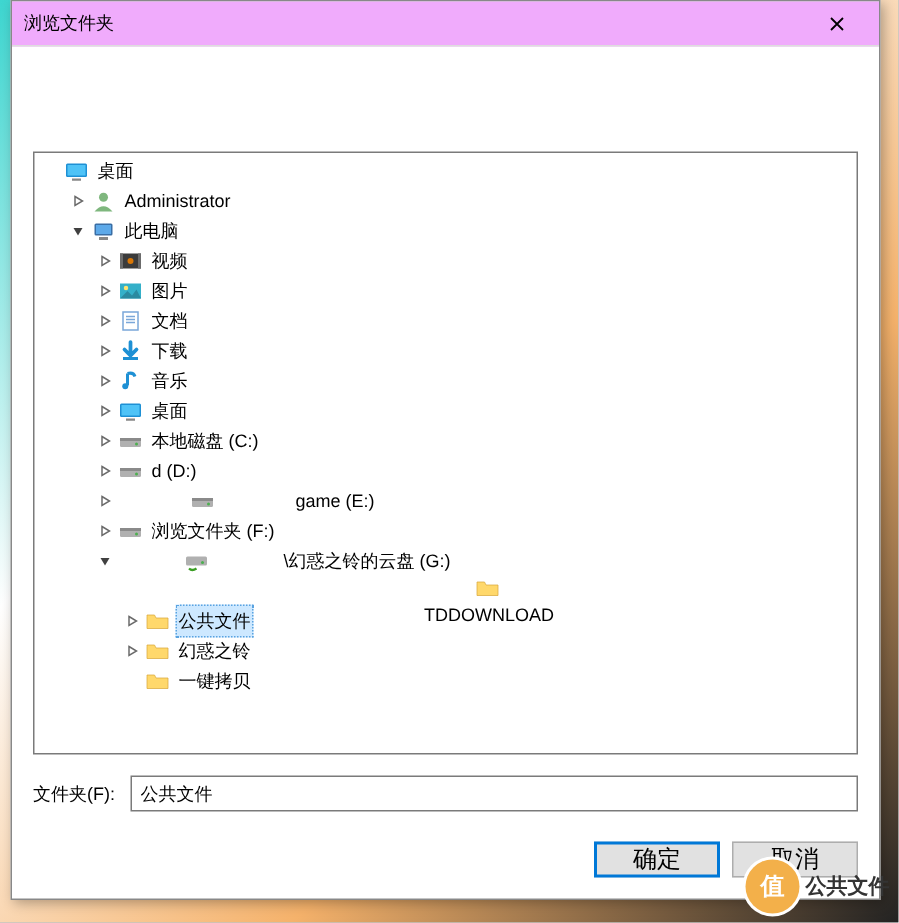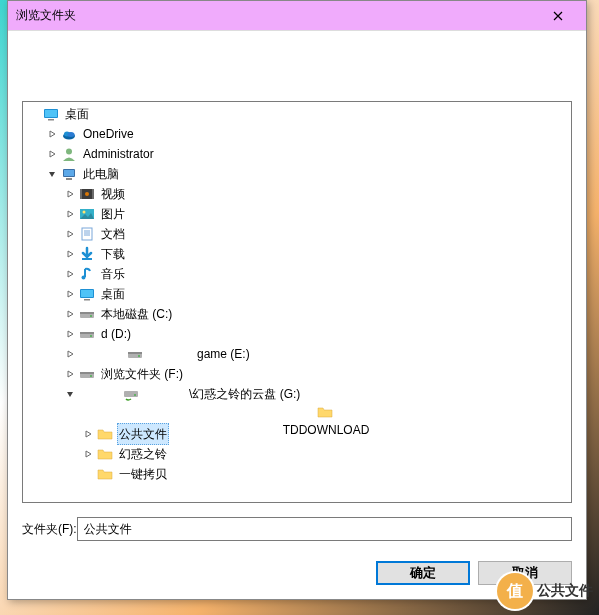--- a/index.html
+++ b/index.html
@@ -15,25 +15,25 @@
 .tree { position: absolute; inset: 0; overflow-y: scroll; padding: 2px 0; }
 .tree::-webkit-scrollbar { width: 17px; }
 .tree::-webkit-scrollbar-track { background: #f0f0f0; }
 .tree::-webkit-scrollbar-thumb { background: #c2c2c2; border: 1px solid #a0a0a0; }
 .node { display: flex; align-items: center; height: 20px; line-height: 20px; white-space: nowrap; cursor: default; }
 .node.selected .label { background: #cde8ff; border: 1px dotted #5aa3e0; padding: 0 1px; }
 .expander { width: 14px; height: 14px; display: inline-flex; align-items: center; justify-content: center; color: #6b6b6b; font-size: 10px; cursor: pointer; }
 .expander.none { visibility: hidden; }
 .icon { width: 16px; height: 16px; margin: 0 4px 0 2px; display: inline-flex; align-items: center; justify-content: center; }
 .label { padding: 0 2px; }
-.folderfield { display: flex; align-items: center; margin: 14px 0 10px 0; }
+.folderfield { display: flex; align-items: center; margin: 14px 0 10px 0; gap: 10px; }
 .folderfield label { white-space: nowrap; }
 .folderfield input { flex: 1; height: 24px; border: 1px solid #7a7a7a; padding: 0 6px; font-family: inherit; font-size: 12px; }
 .buttons { display: flex; justify-content: flex-end; gap: 8px; padding: 10px 0 14px 0; }
-.btn { width: 94px; height: 24px; border: 1px solid #adadad; background: #e1e1e1; font-family: inherit; font-size: 13px; cursor: pointer; font-weight: bold; }
+.btn { width: 84px; height: 24px; border: 1px solid #adadad; background: #e1e1e1; font-family: inherit; font-size: 16px; cursor: pointer; }
 .btn.default { border: 2px solid #0078d7; background: #e1e1e1; }
 .watermark { position: absolute; right: 6px; bottom: 6px; display: flex; align-items: center; gap: 4px; font-size: 14px; font-weight: bold; color: #333; }
 .wmcircle { width: 36px; height: 36px; border-radius: 50%; background: #f3b04a; display: flex; align-items: center; justify-content: center; color: #fff; font-size: 16px; box-shadow: 0 0 0 2px #fff; }
 
 svg { display: block; }
 </style>
 </head>
 <body>
 
 <div class="bgdeco"></div>
@@ -63,35 +63,20 @@
             <span class="label">桌面</span>
           </div>
           <div class="node" style="padding-left: 22px;">
             <span class="expander ">
               <svg width="10" height="10">
                 <path d="M3 2 L8 5 L3 8 Z" fill="none" stroke="#6b6b6b" stroke-width="1"></path>
               </svg>
             </span>
             <span class="icon">
               <svg width="16" height="16">
-                <ellipse cx="8" cy="10" rx="6" ry="3.5" fill="#0a64a4"></ellipse>
-                <ellipse cx="6" cy="8" rx="3" ry="2.5" fill="#1e90d4"></ellipse>
-                <ellipse cx="10" cy="8.5" rx="3.5" ry="2.5" fill="#2b7cd3"></ellipse>
-              </svg>
-            </span>
-            <span class="label">OneDrive</span>
-          </div>
-          <div class="node" style="padding-left: 22px;">
-            <span class="expander ">
-              <svg width="10" height="10">
-                <path d="M3 2 L8 5 L3 8 Z" fill="none" stroke="#6b6b6b" stroke-width="1"></path>
-              </svg>
-            </span>
-            <span class="icon">
-              <svg width="16" height="16">
                 <circle cx="8" cy="5.5" r="3" fill="#7fb77e"></circle>
                 <path d="M2 15 Q8 8 14 15 Z" fill="#7fb77e"></path>
               </svg>
             </span>
             <span class="label">Administrator</span>
           </div>
           <div class="node" style="padding-left: 22px;">
             <span class="expander ">
               <svg width="10" height="10">
                 <path d="M2 3 L8 3 L5 8 Z" fill="#404040"></path>

